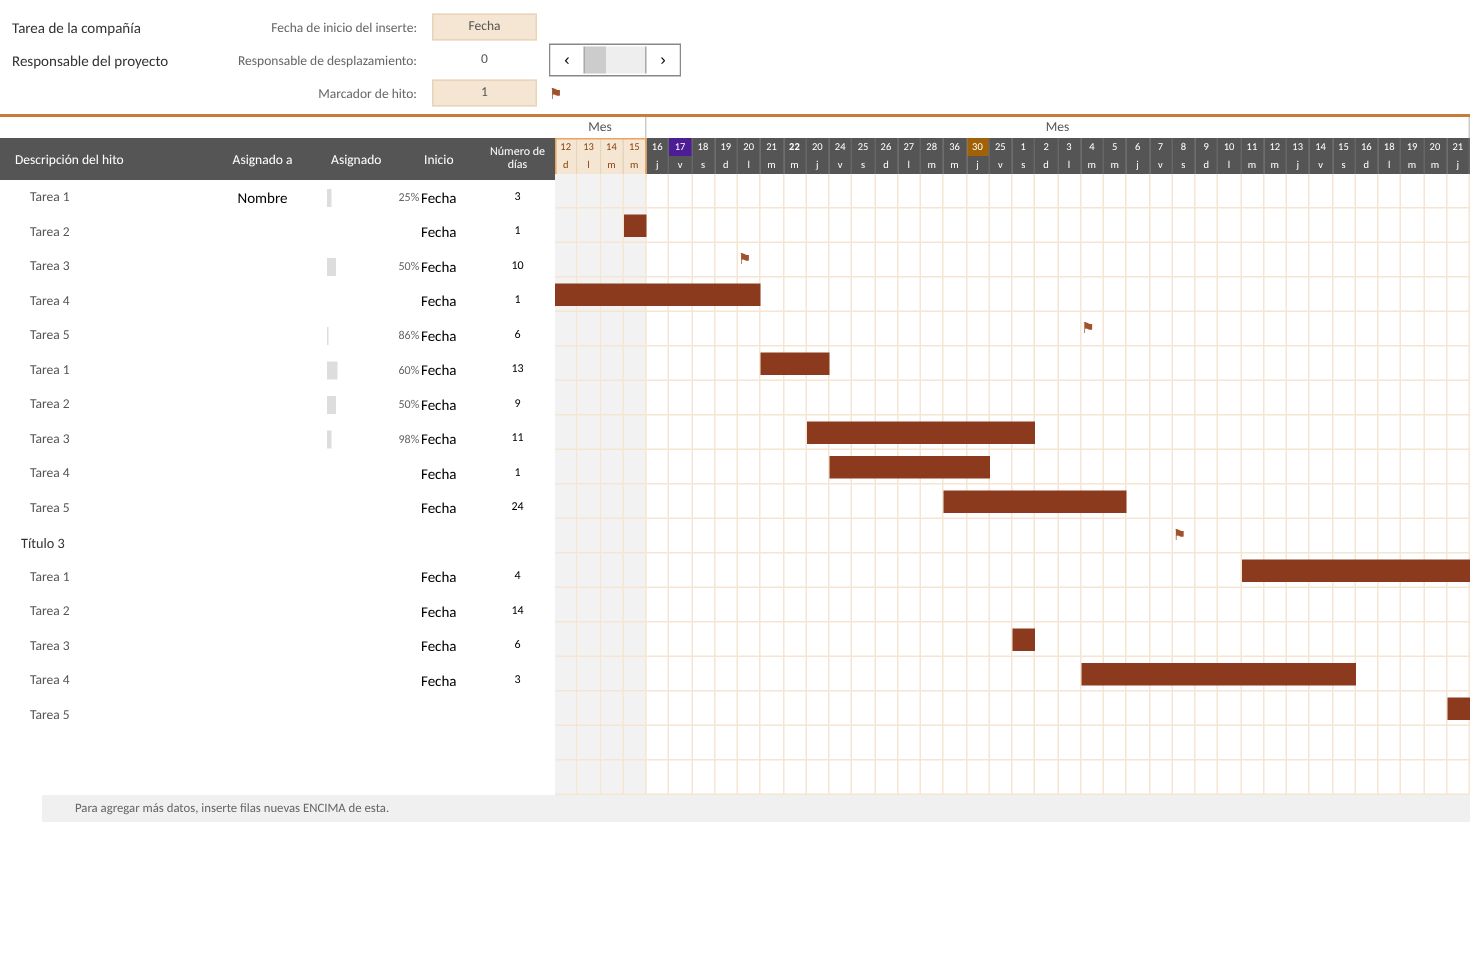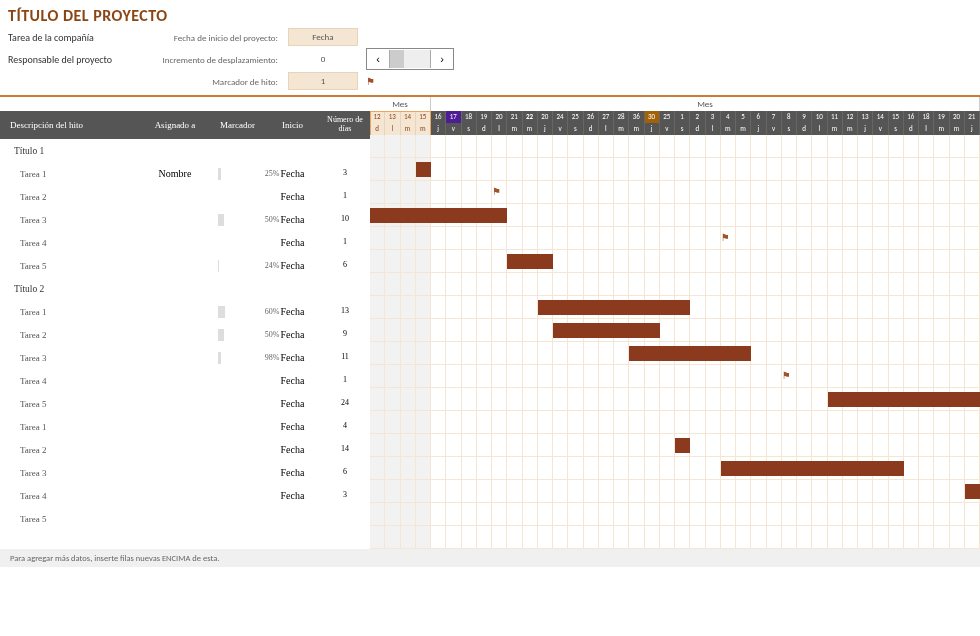--- a/index.html
+++ b/index.html
@@ -14,21 +14,21 @@
   .meta-value { width: 70px; height: 18px; text-align: center; font-size: 9px; color: #555; line-height: 18px; }
   .milestone-flag { color: #A0522D; font-size: 10px; margin-left: 8px; }
   .scroll-ctrl { display: inline-flex; align-items: center; margin-left: 8px; border: 1px solid #888; height: 22px; background:#fff; }
   .scroll-btn { width: 22px; height: 20px; background: #fff; border: none; font-size: 11px; cursor: pointer; line-height: 20px; }
   .scroll-track { width: 42px; height: 18px; background: #eee; border-left:1px solid #aaa; border-right:1px solid #aaa; position: relative; }
   .scroll-thumb { position: absolute; left: 0; top: 0; width: 14px; height: 18px; background: #ccc; }
   
   .divider { border-top: 2px solid #C97B3A; margin: 0; }
   
   .content { display: flex; }
-  .left-pane { width: 370px; flex-shrink: 0; font-family: Liberation Serif, serif; }
+  .left-pane { width: 370px; flex-shrink: 0; }
   .right-pane { flex: 1; overflow: hidden; position: relative; }
   
   .col-headers { display: flex; background: #555; color: #fff; height: 28px; align-items: center; font-size: 9px; }
   .col-desc { width: 140px; padding-left: 10px; }
   .col-assign { width: 70px; text-align: center; }
   .col-prog { width: 55px; text-align: center; }
   .col-start { width: 55px; text-align: center; }
   .col-days { width: 50px; text-align: center; font-size: 8px; line-height:1.1; }
   
   .month-row { display: flex; height: 14px; background: #fff; }
@@ -45,36 +45,35 @@
   .prog-text { position: absolute; right: -22px; font-size: 8px; color: #666; top: 2px; }
   
   .gantt-body { position: relative; }
   .gantt-grid { position: absolute; top: 0; left: 0; right: 0; bottom: 0; display: flex; }
   .gantt-grid-col { width: 15.25px; border-right: 1px solid #F5E6D3; }
   .gantt-grid-col.shade { background: #f2f2f2; }
   .gantt-row { height: 23px; border-bottom: 1px solid #F5E6D3; position: relative; }
   .gantt-bar { position: absolute; top: 4px; height: 15px; background: #8B3A1E; }
   .gantt-flag { position: absolute; top: 4px; color: #A0522D; font-size: 10px; }
   
-  .footer-note { background: #f0f0f0; padding: 4px 10px; font-size: 8.5px; color: #666; }
+  .footer-note { background: #f0f0f0; padding: 4px 22px; font-size: 8.5px; color: #666; margin-left: 28px; }
   .first-days-box { border: 1px solid #E8A55B; position: absolute; top: 0; left: 0; height: 28px; pointer-events:none; }
 </style>
 </head>
 <body>
 
 <div class="header">
-  <div class="title">TÍTULO DEL PROYECTO</div>
   <div class="meta-row">
     <div class="meta-label">Tarea de la compañía</div>
-    <div class="meta-sublabel">Fecha de inicio del proyecto:</div>
+    <div class="meta-sublabel">Fecha de inicio del inserte:</div>
     <div class="meta-input">Fecha</div>
   </div>
   <div class="meta-row">
     <div class="meta-label">Responsable del proyecto</div>
-    <div class="meta-sublabel">Incremento de desplazamiento:</div>
+    <div class="meta-sublabel">Responsable de desplazamiento:</div>
     <div class="meta-value">0</div>
     <div class="scroll-ctrl">
       <button class="scroll-btn">‹</button>
       <div class="scroll-track">
           <div class="scroll-thumb"></div>
         </div>
       <button class="scroll-btn">›</button>
     </div>
   </div>
   <div class="meta-row">
@@ -86,138 +85,131 @@
 </div>
 
 <div class="divider"></div>
 
 <div class="content">
   <div class="left-pane">
     <div style="height:14px;"></div>
     <div class="col-headers">
       <div class="col-desc">Descripción del hito</div>
       <div class="col-assign">Asignado a</div>
-      <div class="col-prog">Marcador</div>
+      <div class="col-prog">Asignado</div>
       <div class="col-start">Inicio</div>
       <div class="col-days">Número de días</div>
     </div>
     <div class="task-rows" id="task-rows-left">
+        <div class="task-row sub">
+          <div class="col-desc">Tarea 1</div>
+          <div class="col-assign">Nombre</div>
+          <div class="col-prog">
+            <div class="prog-bar-wrap">
+              <div class="prog-bar" style="width: 3px;"></div>
+              <span class="prog-text">25%</span>
+            </div>
+          </div>
+          <div class="col-start">Fecha</div>
+          <div class="col-days">3</div>
+        </div>
+        <div class="task-row sub">
+          <div class="col-desc">Tarea 2</div>
+          <div class="col-assign"></div>
+          <div class="col-prog"></div>
+          <div class="col-start">Fecha</div>
+          <div class="col-days">1</div>
+        </div>
+        <div class="task-row sub">
+          <div class="col-desc">Tarea 3</div>
+          <div class="col-assign"></div>
+          <div class="col-prog">
+            <div class="prog-bar-wrap">
+              <div class="prog-bar" style="width: 6px;"></div>
+              <span class="prog-text">50%</span>
+            </div>
+          </div>
+          <div class="col-start">Fecha</div>
+          <div class="col-days">10</div>
+        </div>
+        <div class="task-row sub">
+          <div class="col-desc">Tarea 4</div>
+          <div class="col-assign"></div>
+          <div class="col-prog"></div>
+          <div class="col-start">Fecha</div>
+          <div class="col-days">1</div>
+        </div>
+        <div class="task-row sub">
+          <div class="col-desc">Tarea 5</div>
+          <div class="col-assign"></div>
+          <div class="col-prog">
+            <div class="prog-bar-wrap">
+              <div class="prog-bar" style="width: 1.2px;"></div>
+              <span class="prog-text">86%</span>
+            </div>
+          </div>
+          <div class="col-start">Fecha</div>
+          <div class="col-days">6</div>
+        </div>
+        <div class="task-row sub">
+          <div class="col-desc">Tarea 1</div>
+          <div class="col-assign"></div>
+          <div class="col-prog">
+            <div class="prog-bar-wrap">
+              <div class="prog-bar" style="width: 7.2px;"></div>
+              <span class="prog-text">60%</span>
+            </div>
+          </div>
+          <div class="col-start">Fecha</div>
+          <div class="col-days">13</div>
+        </div>
+        <div class="task-row sub">
+          <div class="col-desc">Tarea 2</div>
+          <div class="col-assign"></div>
+          <div class="col-prog">
+            <div class="prog-bar-wrap">
+              <div class="prog-bar" style="width: 6px;"></div>
+              <span class="prog-text">50%</span>
+            </div>
+          </div>
+          <div class="col-start">Fecha</div>
+          <div class="col-days">9</div>
+        </div>
+        <div class="task-row sub">
+          <div class="col-desc">Tarea 3</div>
+          <div class="col-assign"></div>
+          <div class="col-prog">
+            <div class="prog-bar-wrap">
+              <div class="prog-bar" style="width: 3.96px;"></div>
+              <span class="prog-text">98%</span>
+            </div>
+          </div>
+          <div class="col-start">Fecha</div>
+          <div class="col-days">11</div>
+        </div>
+        <div class="task-row sub">
+          <div class="col-desc">Tarea 4</div>
+          <div class="col-assign"></div>
+          <div class="col-prog"></div>
+          <div class="col-start">Fecha</div>
+          <div class="col-days">1</div>
+        </div>
+        <div class="task-row sub">
+          <div class="col-desc">Tarea 5</div>
+          <div class="col-assign"></div>
+          <div class="col-prog"></div>
+          <div class="col-start">Fecha</div>
+          <div class="col-days">24</div>
+        </div>
         <div class="task-row section">
-          <div class="col-desc">Título 1</div>
+          <div class="col-desc">Título 3</div>
           <div class="col-assign"></div>
           <div class="col-prog"></div>
           <div class="col-start"></div>
           <div class="col-days"></div>
-        </div>
-        <div class="task-row sub">
-          <div class="col-desc">Tarea 1</div>
-          <div class="col-assign">Nombre</div>
-          <div class="col-prog">
-            <div class="prog-bar-wrap">
-              <div class="prog-bar" style="width: 3px;"></div>
-              <span class="prog-text">25%</span>
-            </div>
-          </div>
-          <div class="col-start">Fecha</div>
-          <div class="col-days">3</div>
-        </div>
-        <div class="task-row sub">
-          <div class="col-desc">Tarea 2</div>
-          <div class="col-assign"></div>
-          <div class="col-prog"></div>
-          <div class="col-start">Fecha</div>
-          <div class="col-days">1</div>
-        </div>
-        <div class="task-row sub">
-          <div class="col-desc">Tarea 3</div>
-          <div class="col-assign"></div>
-          <div class="col-prog">
-            <div class="prog-bar-wrap">
-              <div class="prog-bar" style="width: 6px;"></div>
-              <span class="prog-text">50%</span>
-            </div>
-          </div>
-          <div class="col-start">Fecha</div>
-          <div class="col-days">10</div>
-        </div>
-        <div class="task-row sub">
-          <div class="col-desc">Tarea 4</div>
-          <div class="col-assign"></div>
-          <div class="col-prog"></div>
-          <div class="col-start">Fecha</div>
-          <div class="col-days">1</div>
-        </div>
-        <div class="task-row sub">
-          <div class="col-desc">Tarea 5</div>
-          <div class="col-assign"></div>
-          <div class="col-prog">
-            <div class="prog-bar-wrap">
-              <div class="prog-bar" style="width: 1.2px;"></div>
-              <span class="prog-text">24%</span>
-            </div>
-          </div>
-          <div class="col-start">Fecha</div>
-          <div class="col-days">6</div>
-        </div>
-        <div class="task-row section">
-          <div class="col-desc">Título 2</div>
-          <div class="col-assign"></div>
-          <div class="col-prog"></div>
-          <div class="col-start"></div>
-          <div class="col-days"></div>
-        </div>
-        <div class="task-row sub">
-          <div class="col-desc">Tarea 1</div>
-          <div class="col-assign"></div>
-          <div class="col-prog">
-            <div class="prog-bar-wrap">
-              <div class="prog-bar" style="width: 7.2px;"></div>
-              <span class="prog-text">60%</span>
-            </div>
-          </div>
-          <div class="col-start">Fecha</div>
-          <div class="col-days">13</div>
-        </div>
-        <div class="task-row sub">
-          <div class="col-desc">Tarea 2</div>
-          <div class="col-assign"></div>
-          <div class="col-prog">
-            <div class="prog-bar-wrap">
-              <div class="prog-bar" style="width: 6px;"></div>
-              <span class="prog-text">50%</span>
-            </div>
-          </div>
-          <div class="col-start">Fecha</div>
-          <div class="col-days">9</div>
-        </div>
-        <div class="task-row sub">
-          <div class="col-desc">Tarea 3</div>
-          <div class="col-assign"></div>
-          <div class="col-prog">
-            <div class="prog-bar-wrap">
-              <div class="prog-bar" style="width: 3.96px;"></div>
-              <span class="prog-text">98%</span>
-            </div>
-          </div>
-          <div class="col-start">Fecha</div>
-          <div class="col-days">11</div>
-        </div>
-        <div class="task-row sub">
-          <div class="col-desc">Tarea 4</div>
-          <div class="col-assign"></div>
-          <div class="col-prog"></div>
-          <div class="col-start">Fecha</div>
-          <div class="col-days">1</div>
-        </div>
-        <div class="task-row sub">
-          <div class="col-desc">Tarea 5</div>
-          <div class="col-assign"></div>
-          <div class="col-prog"></div>
-          <div class="col-start">Fecha</div>
-          <div class="col-days">24</div>
         </div>
         <div class="task-row sub">
           <div class="col-desc">Tarea 1</div>
           <div class="col-assign"></div>
           <div class="col-prog"></div>
           <div class="col-start">Fecha</div>
           <div class="col-days">4</div>
         </div>
         <div class="task-row sub">
           <div class="col-desc">Tarea 2</div>

